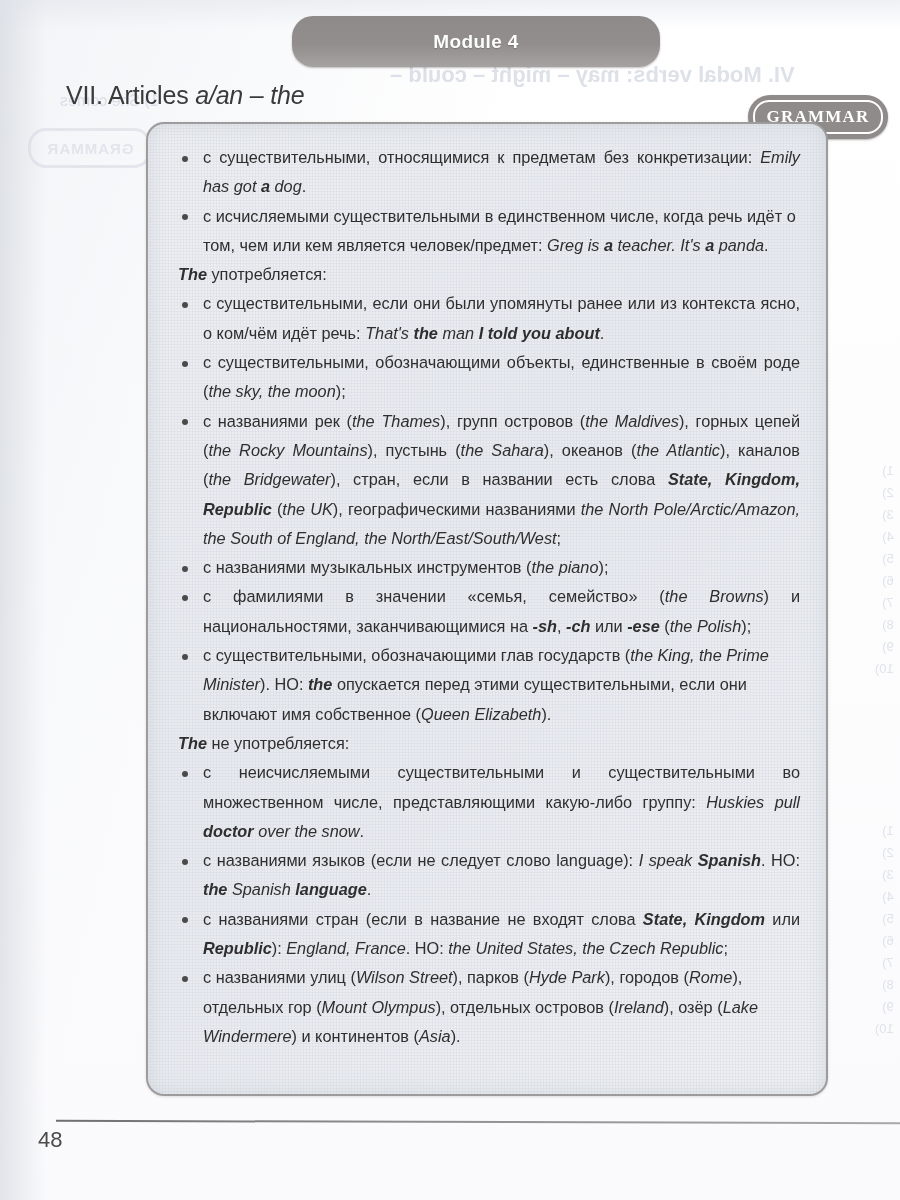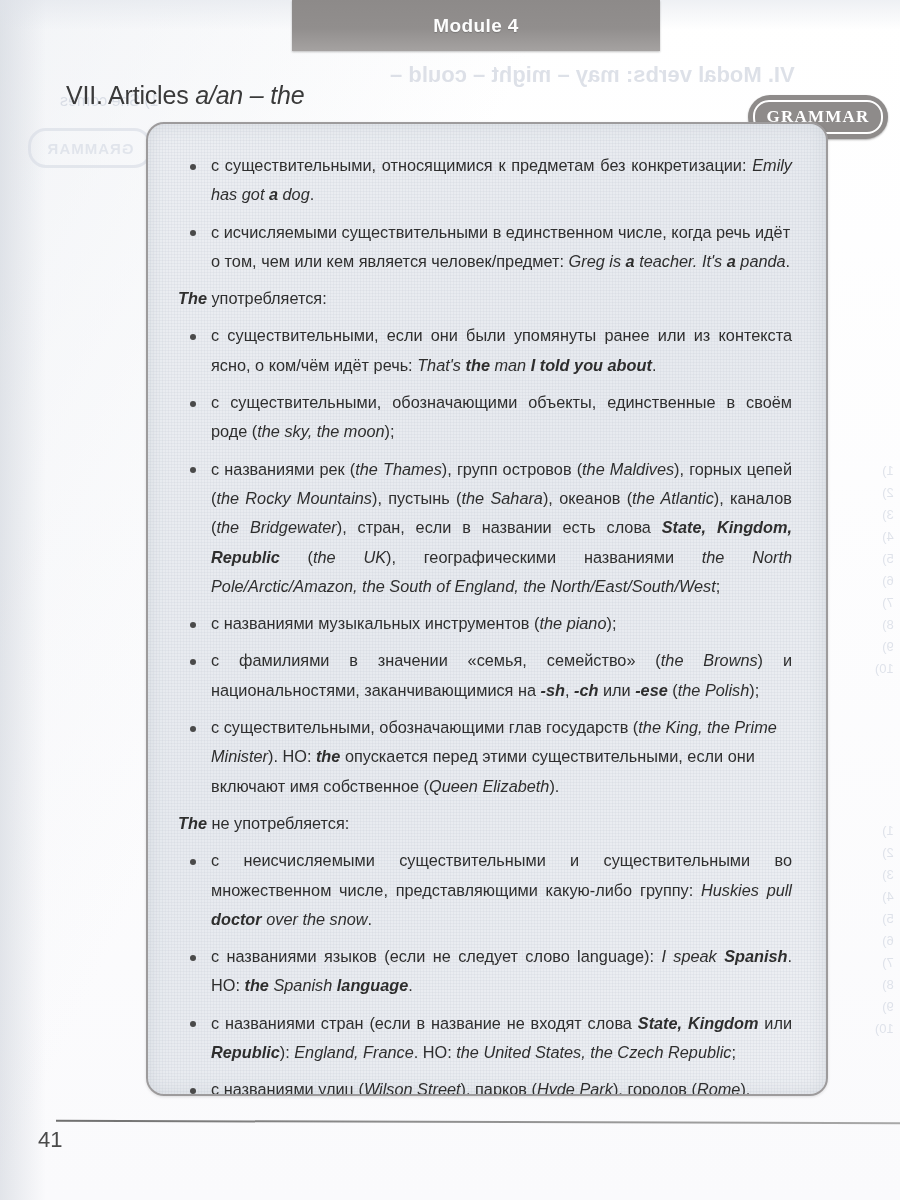--- a/index.html
+++ b/index.html
@@ -55,24 +55,25 @@
     color:#ccd2de;opacity:.6;font-size:13px;line-height:22px;
     transform:scaleX(-1);text-align:left;pointer-events:none;user-select:none;
   }
   .ghost-mid{
     position:absolute;color:#ccd3de;opacity:.55;font-size:14px;
     transform:scaleX(-1);white-space:nowrap;pointer-events:none;user-select:none;
   }
 
   
   #module-tab{
-    position:absolute;left:292px;top:0;width:368px;height:51px;
+    position:absolute;left:292px;top:16px;width:368px;height:51px;
     background:linear-gradient(180deg,#8d8a89 0%, #918e8d 55%, #a5a2a1 100%);
     display:flex;align-items:center;justify-content:center;
     box-shadow:0 1px 2px rgba(0,0,0,.25);
+    border-radius:21px;
   }
   #module-tab .label{
     color:#fdfdfd;font-size:19px;font-weight:bold;letter-spacing:.4px;
     text-shadow:0 1px 1px rgba(0,0,0,.18);
   }
 
   
   #section-heading{
     position:absolute;left:66px;top:64px;
     font-size:25px;font-weight:normal;color:#3a3a3a;
@@ -121,21 +122,21 @@
   ul.rules{
     list-style:none;margin:0;padding:0;
   }
   ul.rules li{
     position:relative;
     padding-left:25px;
     font-size:16.3px;
     line-height:29.3px;
     text-align:justify;
     color:#2e2e2e;
-    margin:8px;
+    margin:0;
   }
   ul.rules li::before{
     content:"";
     position:absolute;left:4px;top:12.5px;
     width:6px;height:6px;border-radius:50%;
     background:#4a4a4a;
   }
   ul.rules li:last-child{ text-align:left; }
   .i{font-style:italic;}
   .bi{font-style:italic;font-weight:bold;}
@@ -210,13 +211,13 @@
       <li>с неисчисляемыми существительными и существительными во множественном числе, представляющими какую-либо группу: <span class="i">Huskies pull <span class="bi">doctor</span> over the snow</span>.</li>
       <li>с названиями языков (если не следует слово language): <span class="i">I speak <span class="bi">Spanish</span></span>. <span class="b">НО:</span> <span class="bi">the</span> <span class="i">Spanish <span class="bi">language</span></span>.</li>
       <li>с названиями стран (если в название не входят слова <span class="bi">State, Kingdom</span> или <span class="bi">Republic</span>): <span class="i">England, France</span>. <span class="b">НО:</span> <span class="i">the United States, the Czech Republic</span>;</li>
       <li>с названиями улиц (<span class="i">Wilson Street</span>), парков (<span class="i">Hyde Park</span>), городов (<span class="i">Rome</span>), отдельных гор (<span class="i">Mount Olympus</span>), отдельных островов (<span class="i">Ireland</span>), озёр (<span class="i">Lake Windermere</span>) и континентов (<span class="i">Asia</span>).</li>
     </ul>
 
   </div>
 </section>
 
 <div id="footer-rule"></div>
-<div id="page-number">41</div>
+<div id="page-number">48</div>
 
 </body></html>

